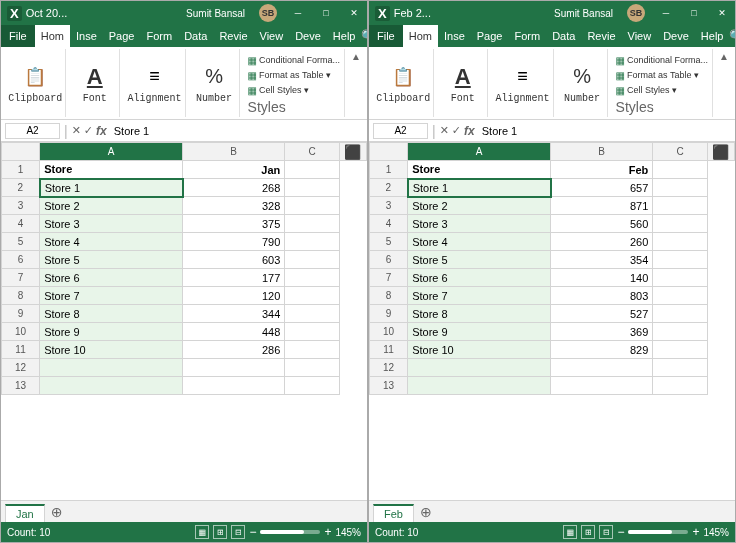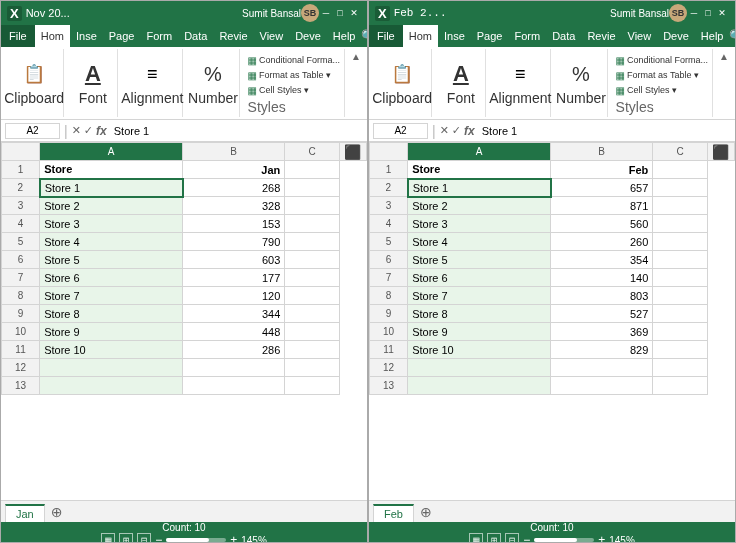--- a/index.html
+++ b/index.html
@@ -33,21 +33,21 @@
       font-size: 11px;
     }
     .title-bar-left {
       display: flex;
       align-items: center;
       gap: 4px;
     }
     .title-bar-right {
       display: flex;
       align-items: center;
-      gap: 0;
+      gap: 14px;
     }
     .win-btn {
       width: 14px;
       height: 14px;
       display: flex;
       align-items: center;
       justify-content: center;
       font-size: 9px;
       cursor: pointer;
       color: white;
@@ -125,23 +125,24 @@
     }
     .ribbon-icon-large {
       width: 28px;
       height: 28px;
       display: flex;
       align-items: center;
       justify-content: center;
       font-size: 18px;
     }
     .ribbon-icon-label {
-      font-size: 14px;
+      font-size: 10px;
       color: #333;
       text-align: center;
+      font-family: Liberation Mono, monospace;
     }
     .styles-group {
       flex: 1;
       display: flex;
       flex-direction: column;
       padding: 2px 4px;
       border-right: 1px solid #e0e0e0;
     }
     .styles-row {
       font-size: 9px;
@@ -294,21 +295,20 @@
     
     .status-bar {
       height: 20px;
       background: #217346;
       display: flex;
       align-items: center;
       justify-content: space-between;
       padding: 0 6px;
       color: white;
       font-size: 10px;
-      flex-direction: column;
     }
     .status-left { display: flex; gap: 8px; align-items: center; }
     .status-right { display: flex; gap: 4px; align-items: center; }
     .zoom-slider {
       width: 60px;
       height: 4px;
       background: rgba(255,255,255,0.4);
       border-radius: 2px;
       position: relative;
     }
@@ -336,21 +336,21 @@
     }
   </style>
 </head>
 <body>
 
 <div class="excel-window">
 
   <div class="title-bar">
     <div class="title-bar-left">
       <span style="font-size:13px;font-weight:bold;color:#fff;background:#1a5c37;padding:0 3px;border-radius:2px;">X</span>
-      <span style="font-size:11px;">Nov 20...</span>
+      <span style="font-size:11px;">Oct 20...</span>
     </div>
     <div class="title-bar-right">
       <span style="font-size:10px;">Sumit Bansal</span>
       <div class="avatar-circle">SB</div>
       <span class="win-btn">─</span>
       <span class="win-btn">□</span>
       <span class="win-btn">✕</span>
     </div>
   </div>
 
@@ -474,21 +474,21 @@
             </tr>
             <tr>
               <td class="row-header">3</td>
               <td class="cell active-col">Store 2</td>
               <td class="cell num">328</td>
               <td class="cell"></td>
             </tr>
             <tr>
               <td class="row-header">4</td>
               <td class="cell active-col">Store 3</td>
-              <td class="cell num">153</td>
+              <td class="cell num">375</td>
               <td class="cell"></td>
             </tr>
             <tr>
               <td class="row-header">5</td>
               <td class="cell active-col">Store 4</td>
               <td class="cell num">790</td>
               <td class="cell"></td>
             </tr>
             <tr>
               <td class="row-header">6</td>
@@ -564,21 +564,21 @@
       <span>145%</span>
     </div>
   </div>
 </div>
 
 <div class="excel-window">
 
   <div class="title-bar">
     <div class="title-bar-left">
       <span style="font-size:13px;font-weight:bold;color:#fff;background:#1a5c37;padding:0 3px;border-radius:2px;">X</span>
-      <span style="font-size:11px;font-family:Liberation Mono, monospace;">Feb 2...</span>
+      <span style="font-size:11px;">Feb 2...</span>
     </div>
     <div class="title-bar-right">
       <span style="font-size:10px;">Sumit Bansal</span>
       <div class="avatar-circle">SB</div>
       <span class="win-btn">─</span>
       <span class="win-btn">□</span>
       <span class="win-btn">✕</span>
     </div>
   </div>
 

